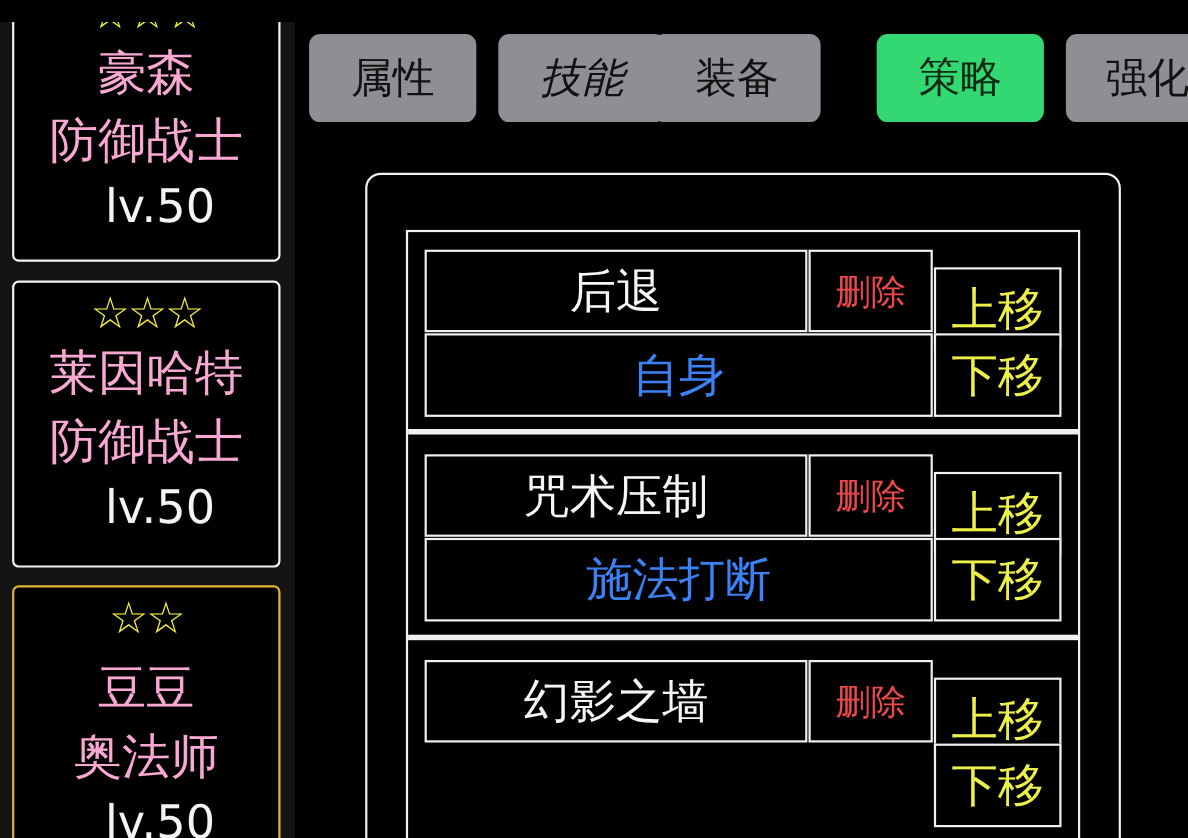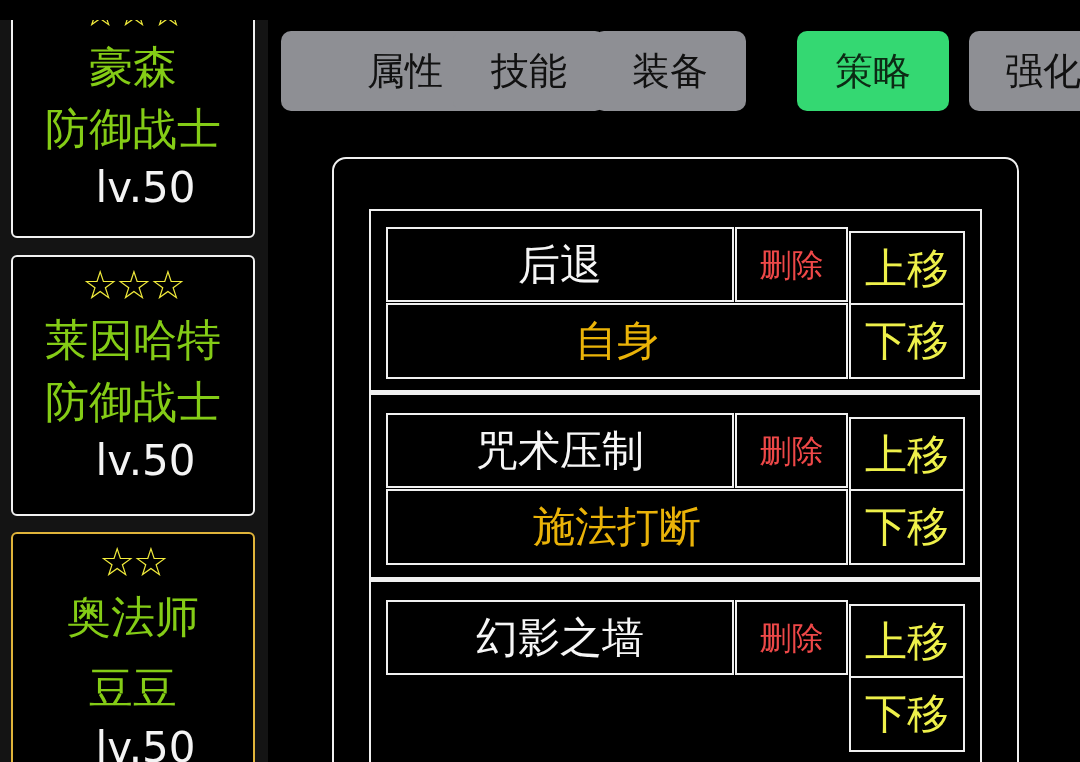--- a/index.html
+++ b/index.html
@@ -51,21 +51,21 @@
     color: #f4ee3c;
     font-size: 40px;
     line-height: 48px;
     height: 48px;
     letter-spacing: -2px;
   }
   .char-line {
     font-size: 44px;
     line-height: 62px;
     height: 62px;
-    color: #84cc16;
+    color: #f9a8d4;
     white-space: nowrap;
   }
   .char-level {
     font-size: 42px;
     line-height: 56px;
     height: 56px;
     color: #f4f4f4;
     padding-left: 25px;
   }
 
@@ -142,36 +142,36 @@
     top: 16px;
     width: 113px;
     height: 75px;
     font-size: 32px;
     line-height: 72px;
     color: #ee4848;
     cursor: pointer;
   }
   .cell-up {
     left: 478px;
-    top: 20px;
+    top: 32px;
     width: 116px;
     height: 75px;
     font-size: 42px;
     line-height: 72px;
     color: #eef04a;
     cursor: pointer;
   }
   .cell-target {
     left: 15px;
     top: 92px;
     width: 462px;
     height: 76px;
     font-size: 42px;
     line-height: 72px;
-    color: #eab308;
+    color: #3b82f6;
   }
   .cell-down {
     left: 478px;
     top: 92px;
     width: 116px;
     height: 76px;
     font-size: 42px;
     line-height: 72px;
     color: #eef04a;
     cursor: pointer;
@@ -192,28 +192,28 @@
 
   <div class="char-card" style="top:255px; height:261px;">
     <div class="char-stars" style="margin-top:4px;">☆☆☆</div>
     <div class="char-line">莱因哈特</div>
     <div class="char-line">防御战士</div>
     <div class="char-level">lv.50</div>
   </div>
 
   <div class="char-card selected" style="top:532px; height:262px;">
     <div class="char-stars" style="margin-top:4px;">☆☆</div>
+    <div class="char-line" style="margin-top:10px;">豆豆</div>
     <div class="char-line">奥法师</div>
-    <div class="char-line" style="margin-top:10px;">豆豆</div>
     <div class="char-level">lv.50</div>
   </div>
 </div>
 
-<div class="tab" style="left:281px;padding-left:48px;">属性</div>
-<div class="tab" style="left:453px;">技能</div>
+<div class="tab" style="left:281px;">属性</div>
+<div class="tab" style="left:453px;font-style:italic;">技能</div>
 <div class="tab" style="left:594px;border-radius:10px;">装备</div>
 <div class="tab active" style="left:797px;font-family:Liberation Serif, serif;">策略</div>
 <div class="tab" style="left:969px; width:140px; text-align:left; padding-left:36px; box-sizing:border-box;">强化</div>
 
 <div class="panel"></div>
 <div class="list-frame"></div>
 
 <div class="group" style="top:211px; height:184px;padding-left:48px;">
   <div class="cell cell-name">后退</div>
   <div class="cell cell-delete">删除</div>

